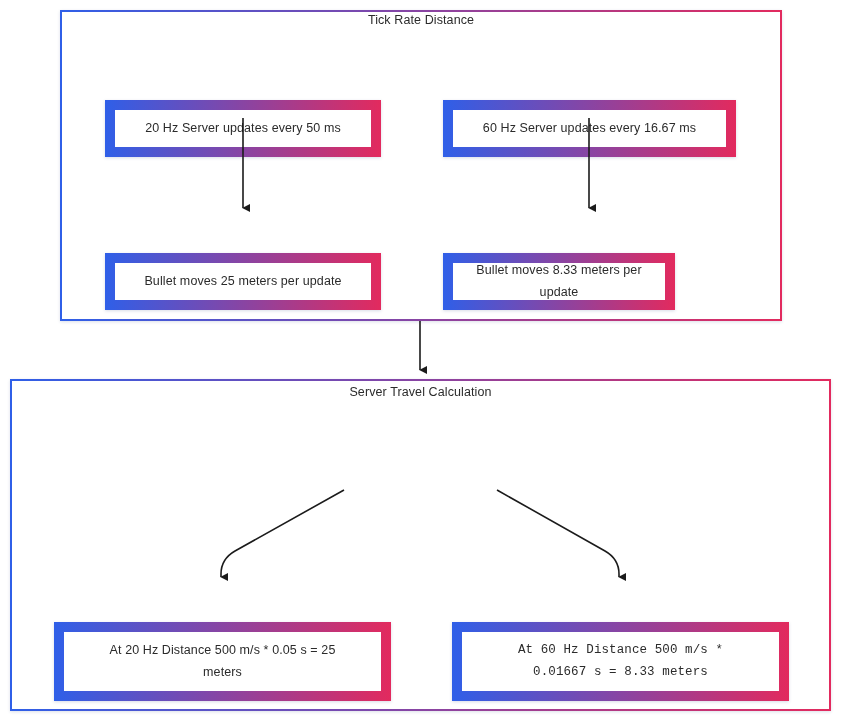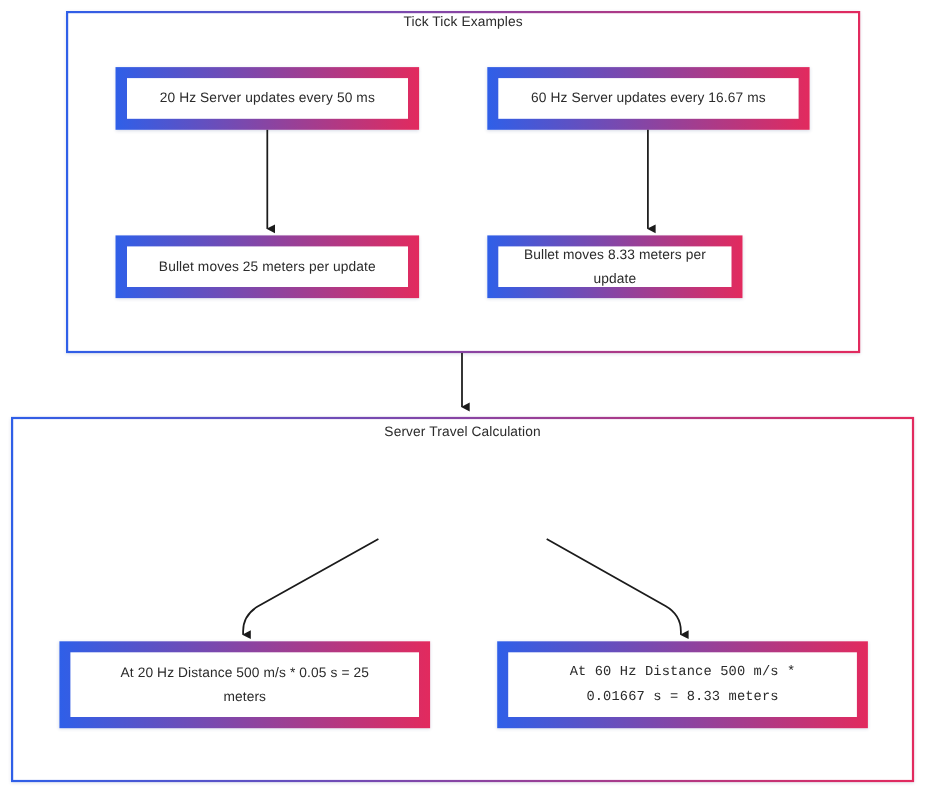--- a/index.html
+++ b/index.html
@@ -64,20 +64,21 @@
     box-sizing: border-box;
     background: #ffffff;
     padding: 10px;
     background-image:
       linear-gradient(#ffffff, #ffffff),
       linear-gradient(90deg, var(--c-left) 0%, var(--c-right) 100%);
     background-origin: border-box;
     background-clip: content-box, border-box;
     box-shadow: 0 1px 3px rgba(40,60,120,0.18);
     z-index: 4;
+    margin-top: 39px;
   }
   .node-inner {
     width: 100%;
     height: 100%;
     display: flex;
     align-items: center;
     justify-content: center;
     box-sizing: border-box;
     padding: 4px 10px;
   }
@@ -117,21 +118,21 @@
       <path d="M 344 490 L 235 551 Q 221 559 221 574 L 221 577" fill="none" stroke="#1b1b1b" stroke-width="1.6" marker-end="url(#arrowhead)"></path>
     </g>
 
     <g>
       <path d="M 497 490 L 605 551 Q 619 559 619 574 L 619 577" fill="none" stroke="#1b1b1b" stroke-width="1.6" marker-end="url(#arrowhead)"></path>
     </g>
   </svg>
 
   <div class="frame thin" style="--c-left:#2f5fe8; --c-right:#e22a5e; left:60px; top:10px; width:722px; height:311px;">
   </div>
-  <div class="group-title" style="left:60px; width:722px; top:13px;">Tick Tick Examples</div>
+  <div class="group-title" style="left:60px; width:722px; top:13px;">Tick Rate Distance</div>
 
   <div class="node" style="--c-left:#2f5fe8; --c-right:#e22a5e; left:105px; top:61px; width:276px; height:57px;">
     <div class="node-inner">
       <span class="node-label">20 Hz Server updates every 50 ms</span>
     </div>
   </div>
 
   <div class="node" style="--c-left:#2f5fe8; --c-right:#e22a5e; left:443px; top:61px; width:293px; height:57px;">
     <div class="node-inner">
       <span class="node-label">60 Hz Server updates every 16.67 ms</span>

